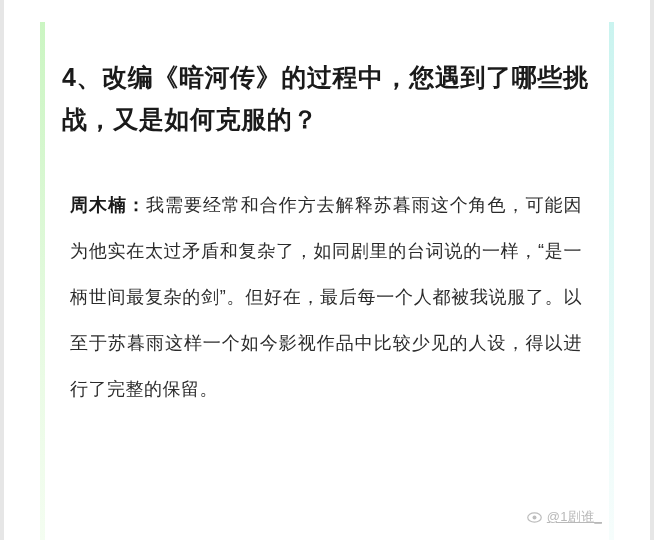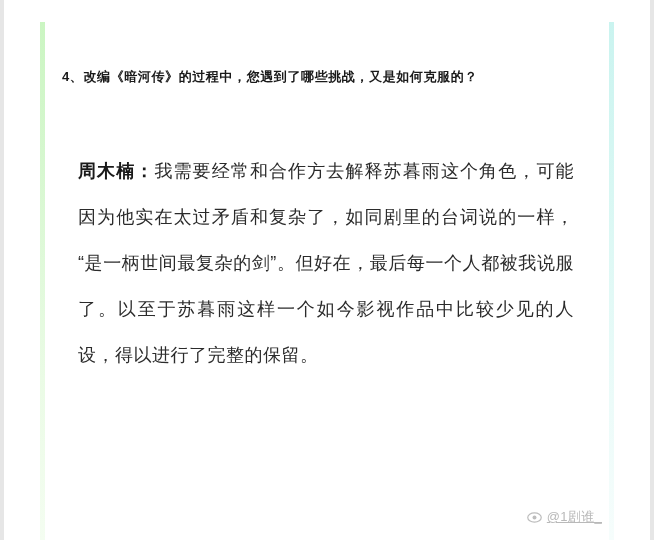--- a/index.html
+++ b/index.html
@@ -67,29 +67,29 @@
 
   .content {
     position: absolute;
     left: 62px;
     top: 56px;
     width: 528px;
   }
 
   h1.question {
     margin: 0;
-    font-size: 13px;
+    font-size: 25px;
     font-weight: bold;
     color: #1a1a1a;
     line-height: 42px;
     letter-spacing: 0.6px;
   }
 
   .answer {
-    margin: 16px;
+    margin: 8px;
     padding-top: 34px;
     font-size: 18px;
     color: #2b2b2b;
     line-height: 46px;
     letter-spacing: 0.5px;
     text-align: justify;
   }
 
   .speaker {
     font-weight: bold;

